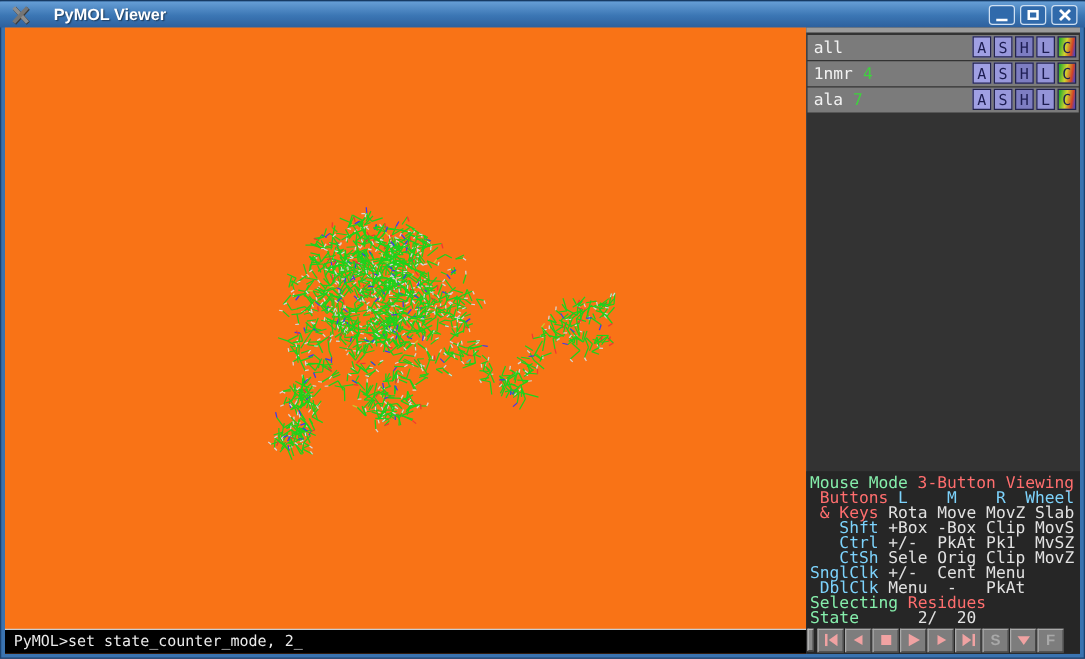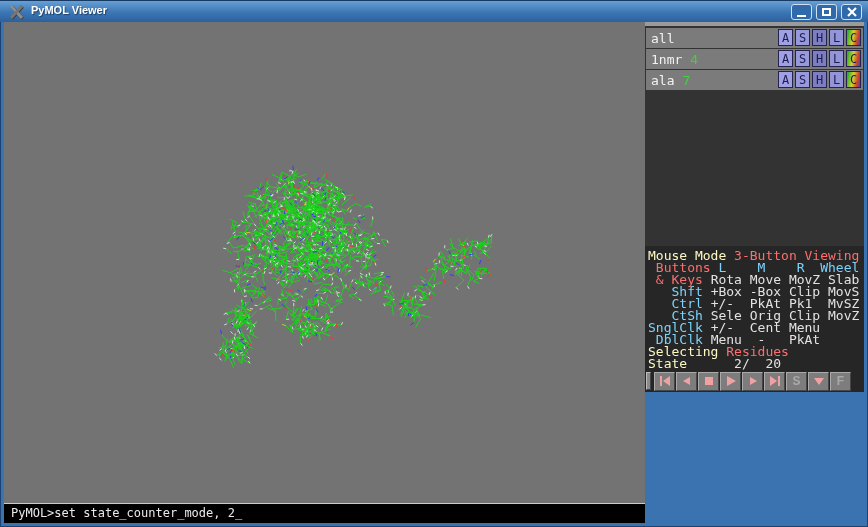--- a/index.html
+++ b/index.html
@@ -12,49 +12,49 @@
   }
 
   
   .titlebar{
     position:absolute; top:0; left:0; width:868px; height:22px;
     background:linear-gradient(#679fd6 0%, #3b76b4 55%, #2d609d 100%);
     border-top:1px solid #173a63;
   }
   .title-icon{ position:absolute; left:8px; top:3px; width:17px; height:16px; }
   .title-text{
-    position:absolute; left:31px; top:3px;
-    font-family:"Liberation Sans", sans-serif; font-weight:bold; font-size:11px;
+    position:absolute; left:43px; top:3px;
+    font-family:"Liberation Sans", sans-serif; font-weight:bold; font-size:13px;
     color:#ffffff; text-shadow:1px 1px 1px rgba(0,0,0,.45);text-align:right;
   }
   .win-btns{ position:absolute; right:6px; top:3px; display:flex; gap:4px; }
   .win-btn{
     width:21px; height:16px; border-radius:3px;
     background:#306aab; border:1px solid #cfe0f2;
     display:flex; align-items:center; justify-content:center;
     cursor:pointer;
   }
   .glyph-min{ width:9px; height:2px; background:#fff; margin-top:8px; }
   .glyph-max{ width:9px; height:8px; border:2px solid #fff; }
 
   
   .content{ position:absolute; top:22px; left:4px; width:860px; height:501px; }
 
   
-  .viewport{ position:absolute; left:0; top:0; width:641px; height:501px; background:#737373; }
+  .viewport{ position:absolute; left:0; top:0; width:641px; height:501px; background:#f97316; }
   .molecule{ position:absolute; left:0; top:0; }
   .cmd-separator{ position:absolute; left:0; right:0; bottom:19px; height:1px; background:#c9cdd2; }
   .cmd-line{
     position:absolute; left:0; right:0; bottom:0; height:19px;
     background:#000; color:#eaeaea; font-size:12px; line-height:18px; padding-left:7px;
     white-space:pre;
   }
 
   
-  .side{ position:absolute; left:641px; top:0; width:219px; height:370px; background:#333333; }
+  .side{ position:absolute; left:641px; top:0; width:219px; height:501px; background:#333333; }
   .side-topstrip{ position:absolute; top:0; left:0; right:0; height:4px; background:#9b9b9b; }
   .obj-rows{ position:absolute; top:6px; left:1px; right:1px; }
   .obj-row{
     position:relative; height:20px; margin-bottom:1px; background:#7b7b7b;
     display:flex; align-items:center; padding-left:5px;
     font-size:13px; color:#f2f2f2; cursor:pointer;
   }
   .obj-name{ white-space:pre; }
   .obj-count{ color:#3fd23f; margin-left:8px; }
   .obj-btns{ position:absolute; right:2px; top:1px; display:flex; gap:2px; }
@@ -70,21 +70,21 @@
   .b-c{ background:linear-gradient(100deg,#2fae2f 8%,#d2d22e 45%,#d04128 78%,#4444cc 98%); }
 
   
   .panel-lower{ position:absolute; bottom:0; left:0; right:0; height:146px; background:#262626; }
 
   .mouse-help{
     position:absolute; bottom:22px; left:3px;
     font-size:13px; line-height:12px; white-space:pre;
   }
   .mouse-help div{ height:12px; }
-  .c-green{ color:#fef9c3; }
+  .c-green{ color:#86efac; }
   .c-red{ color:#ff6e6e; }
   .c-blue{ color:#7dd3fc; }
   .c-white{ color:#e2e2e2; }
 
   
   .vcr{
     position:absolute; bottom:1px; left:1px; right:1px; height:20px;
     display:flex; align-items:center; gap:1px;
   }
   .vcr-grip{

